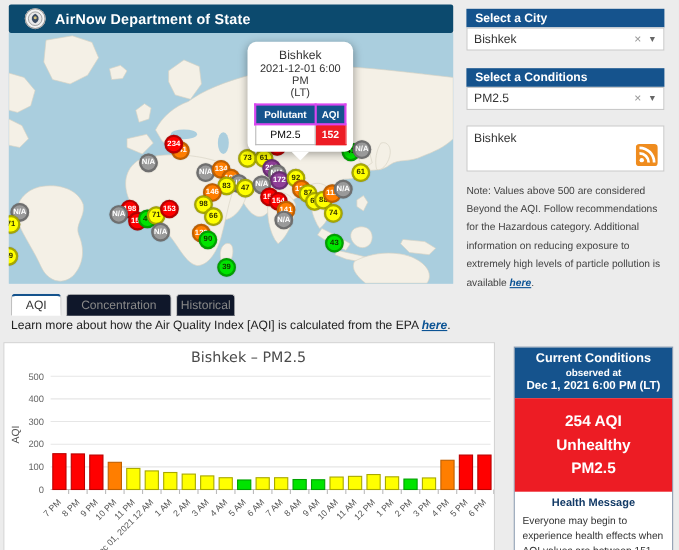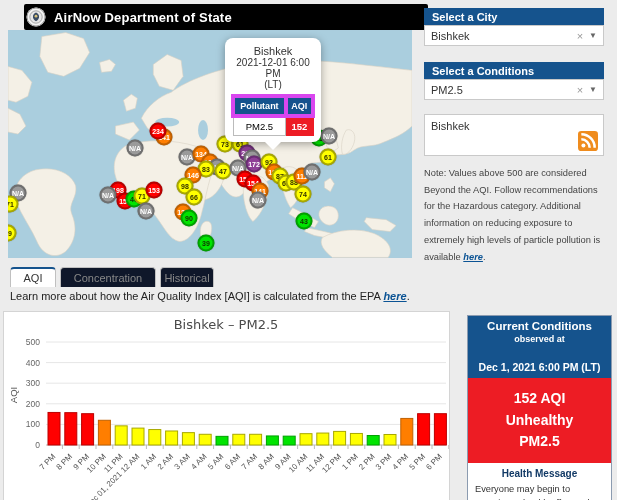--- a/index.html
+++ b/index.html
@@ -1,21 +1,21 @@
 <!DOCTYPE html>
 <html><head>
 <meta charset="utf-8">
 <style>
   * { margin:0; padding:0; box-sizing:border-box; }
   html,body { width:617px; height:500px; overflow:hidden; }
   body { background:#ececec; font-family:"Liberation Sans", sans-serif; position:relative; }
 
   
-  .app-header { position:absolute; left:24px; top:4px; width:404px; height:26px;
-    background:#000000; border-radius:2px; display:flex; align-items:center; gap:8px; padding-left:2px; }
+  .app-header { position:absolute; left:8px; top:4px; width:404px; height:26px;
+    background:#0c4a6e; border-radius:2px; display:flex; align-items:center; gap:8px; padding-left:14px; }
   .app-title { color:#fff; font-size:13px; font-weight:bold; letter-spacing:.2px; }
   .seal { width:20px; height:20px; }
 
   
   .map { position:absolute; left:8px; top:30px; width:404px; height:228px; background:#aacede; overflow:hidden; }
   .map svg.world { position:absolute; left:0; top:0; }
   .marker { position:absolute; width:17px; height:17px; border-radius:50%; border:2px solid;
     display:flex; align-items:center; justify-content:center; font-size:7px; font-weight:bold;
     transform:translate(-50%,-50%); box-shadow:0 0 1px rgba(0,0,0,.4); line-height:1; }
   .m-green  { background:#00e400; border-color:#00a000; color:#113300; }
@@ -26,21 +26,21 @@
   .m-na     { background:#9a9a9a; border-color:#6f6f6f; color:#fff; }
 
   
   .popup { position:absolute; left:217px; top:8px; width:96px; background:#fff; border-radius:8px;
     box-shadow:0 2px 8px rgba(0,0,0,.35); padding:7px 5px 6px; text-align:center; z-index:30; }
   .popup:after { content:""; position:absolute; left:50%; bottom:-8px; margin-left:-8px;
     border-left:8px solid transparent; border-right:8px solid transparent; border-top:8px solid #fff; }
   .popup .p-city { font-size:11px; color:#333; }
   .popup .p-dt, .popup .p-lt { font-size:10px; color:#333; }
   .popup table { width:84px; margin:4px auto 0; border-collapse:collapse; }
-  .popup th { background:#15538d; color:#fff; font-size:9px; padding:3px 2px; border:4px solid #d946ef; }
+  .popup th { background:#15538d; color:#fff; font-size:9px; padding:3px 2px; border:2px solid #d946ef; }
   .popup td { font-size:9.5px; padding:3px 2px; border:1px solid #bbb; }
   .popup td.aqi-val { background:#ed1c24; color:#fff; font-weight:bold; border-color:#ed1c24; }
 
   
   .side { position:absolute; left:424px; top:8px; width:180px; }
   .panel-head { background:#15538d; color:#fff; font-weight:bold; font-size:11px; padding:3px 8px; height:17px; }
   .select-box { background:#fff; border:1px solid #c9c9c9; height:21px; display:flex; align-items:center;
     padding:0 6px; font-size:11px; color:#333; }
   .select-box .val { flex:1; }
   .sb-x { color:#999; font-size:11px; margin-right:6px; cursor:pointer; }
@@ -61,21 +61,21 @@
   .learn { position:absolute; left:10px; top:290px; font-size:11px; color:#222; }
 
   
   .chart-card { position:absolute; left:3px; top:311px; width:447px; height:215px; background:#fff; border:1px solid #d4d4d4; }
 
   
   .cond { position:absolute; left:467px; top:315px; width:145px; background:#fff; border:1px solid #8b9bb0; }
   .cond-head { background:#15538d; color:#fff; text-align:center; padding:4px 2px 5px; }
   .cond-title { font-size:11.5px; font-weight:bold; }
   .cond-sub { font-size:9px; font-weight:bold; margin-top:2px; }
-  .cond-dt { font-size:10.5px; font-weight:bold; margin-top:17px; }
+  .cond-dt { font-size:10.5px; font-weight:bold; margin-top:1px; }
   .cond-red { background:#ed1c24; color:#fff; text-align:center; padding:10px 4px; }
   .cond-red div { font-size:14px; font-weight:bold; line-height:1.55; }
   .cond-health { padding:5px 7px 8px; }
   .hm-title { font-size:10px; font-weight:bold; color:#123a66; text-align:center; margin-bottom:4px; }
   .hm-text { font-size:9.3px; color:#333; line-height:1.5; }
 </style>
 </head>
 <body>
 
 <div class="app-header">
@@ -320,21 +320,21 @@
     </svg>
 </div>
 
 <div class="cond">
   <div class="cond-head">
     <div class="cond-title">Current Conditions</div>
     <div class="cond-sub">observed at</div>
     <div class="cond-dt">Dec 1, 2021 6:00 PM (LT)</div>
   </div>
   <div class="cond-red">
-    <div>152 AQI</div>
+    <div>254 AQI</div>
     <div>Unhealthy</div>
     <div>PM2.5</div>
   </div>
   <div class="cond-health">
     <div class="hm-title">Health Message</div>
     <div class="hm-text">Everyone may begin to experience health effects when AQI values are between 151 and 200. Members of sensitive groups may experience more serious health effects.</div>
   </div>
 </div>
 
 </body></html>

